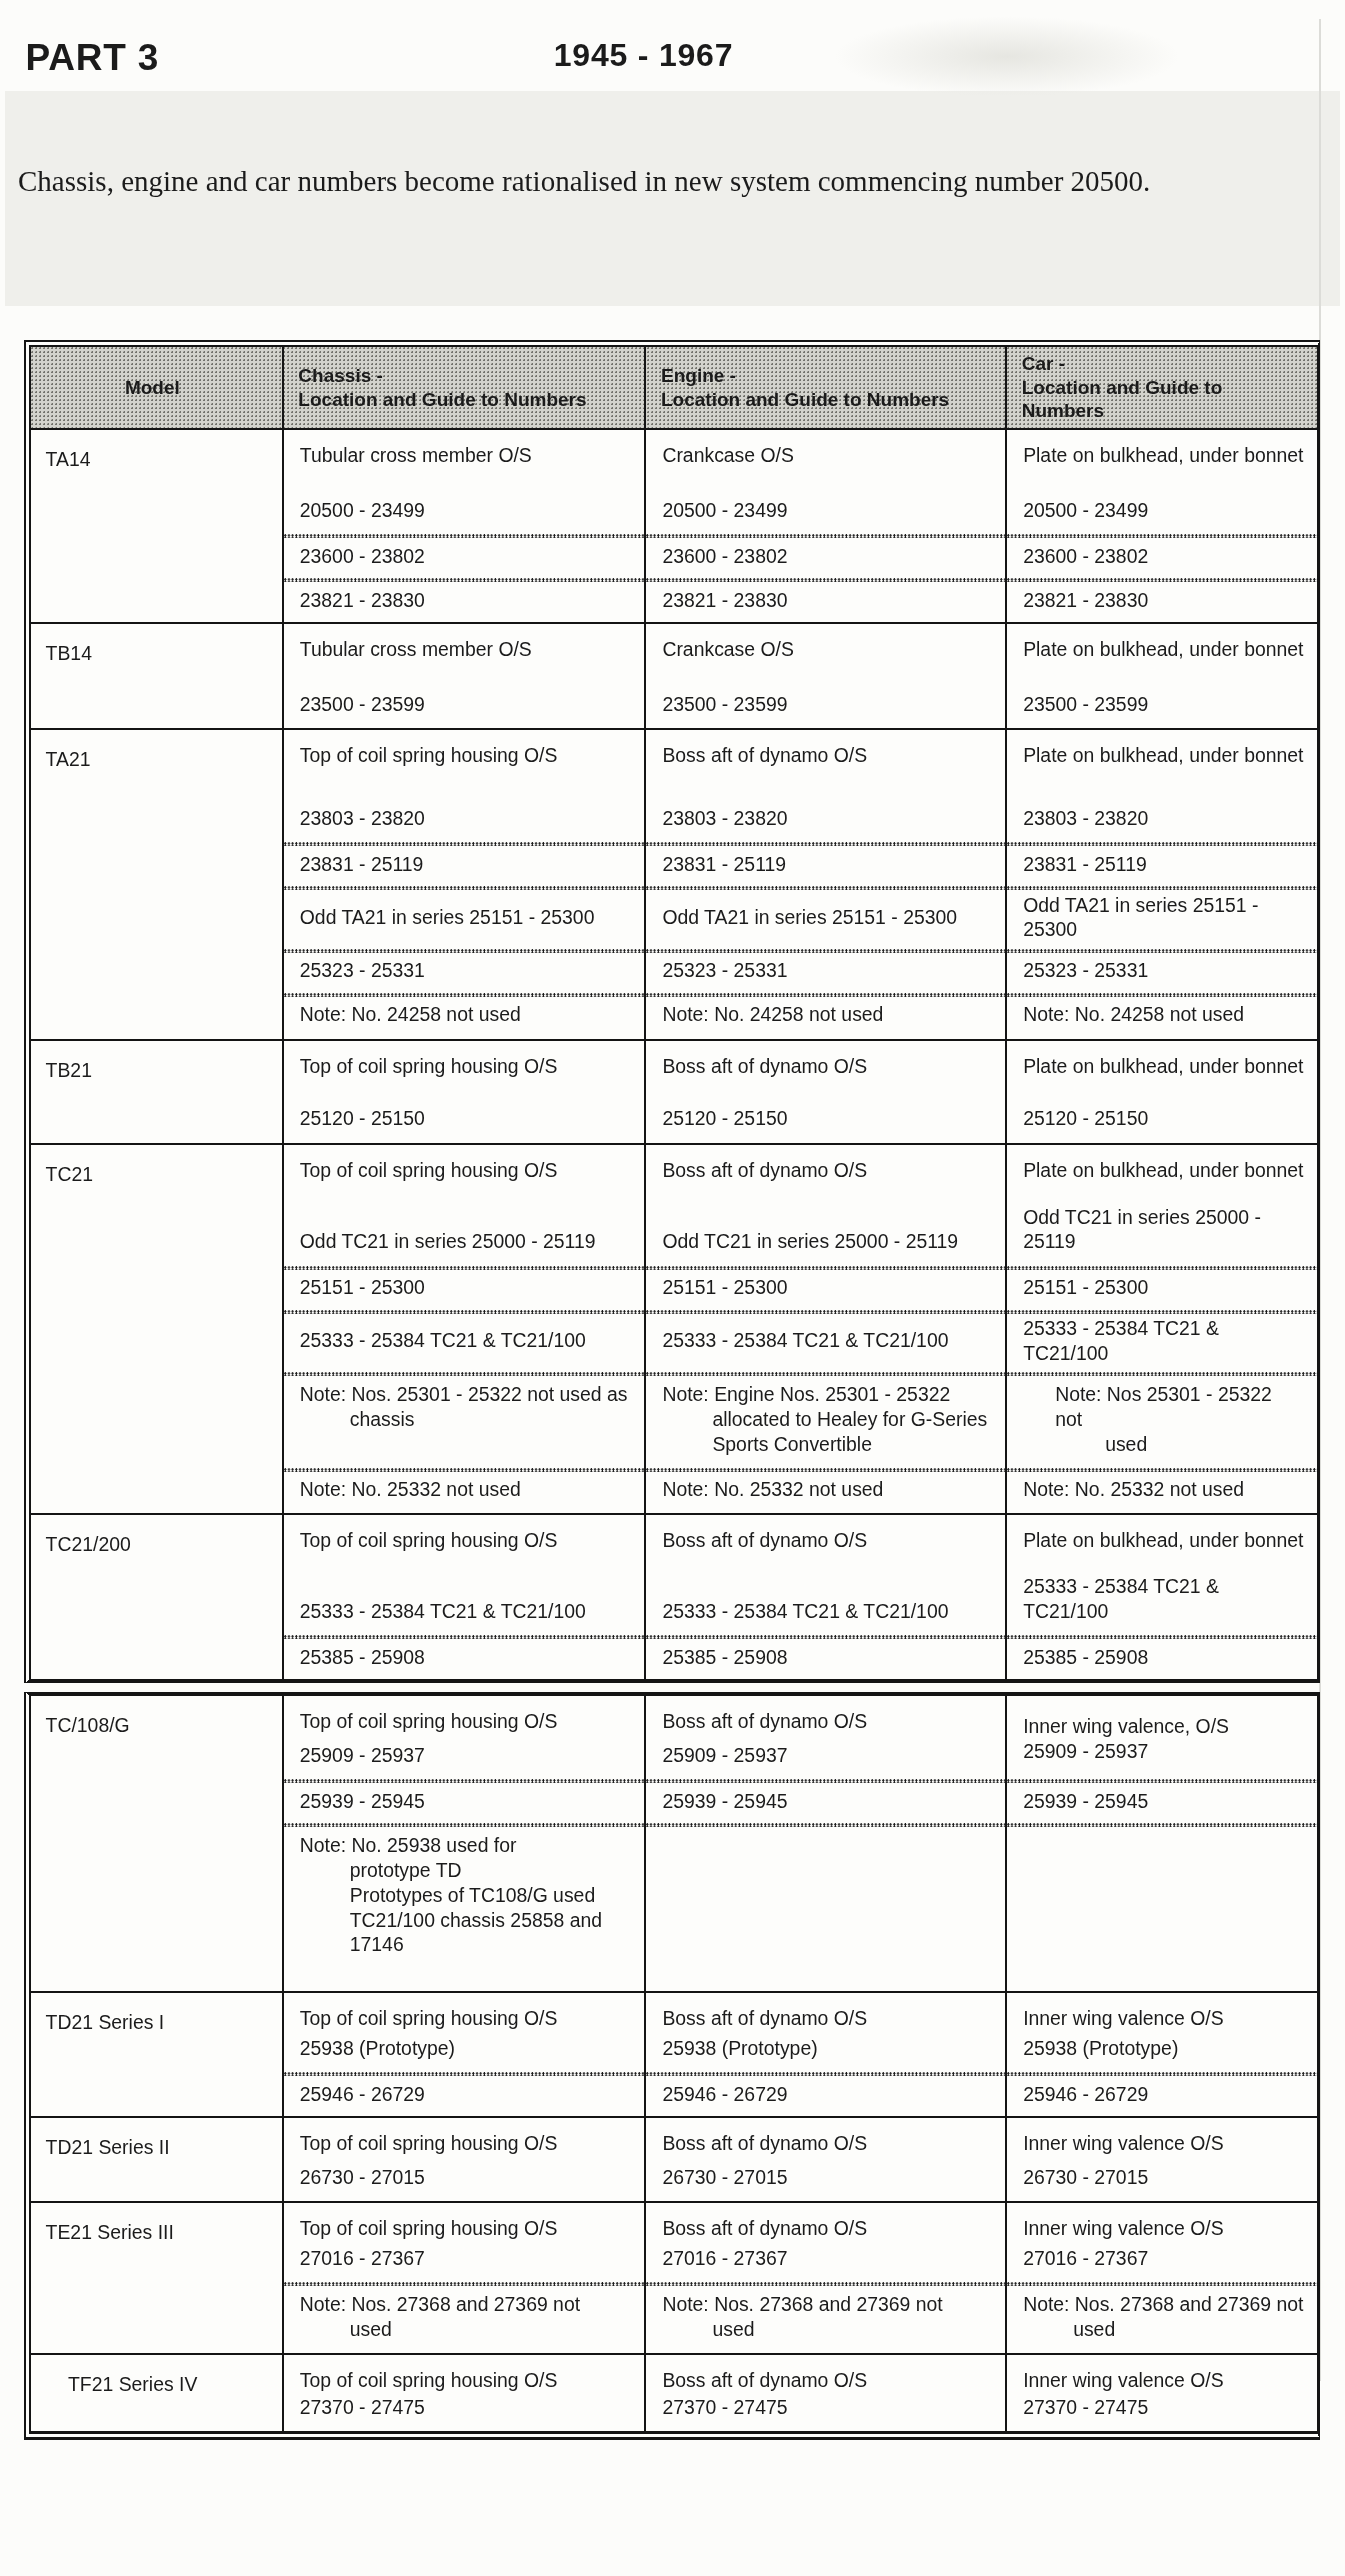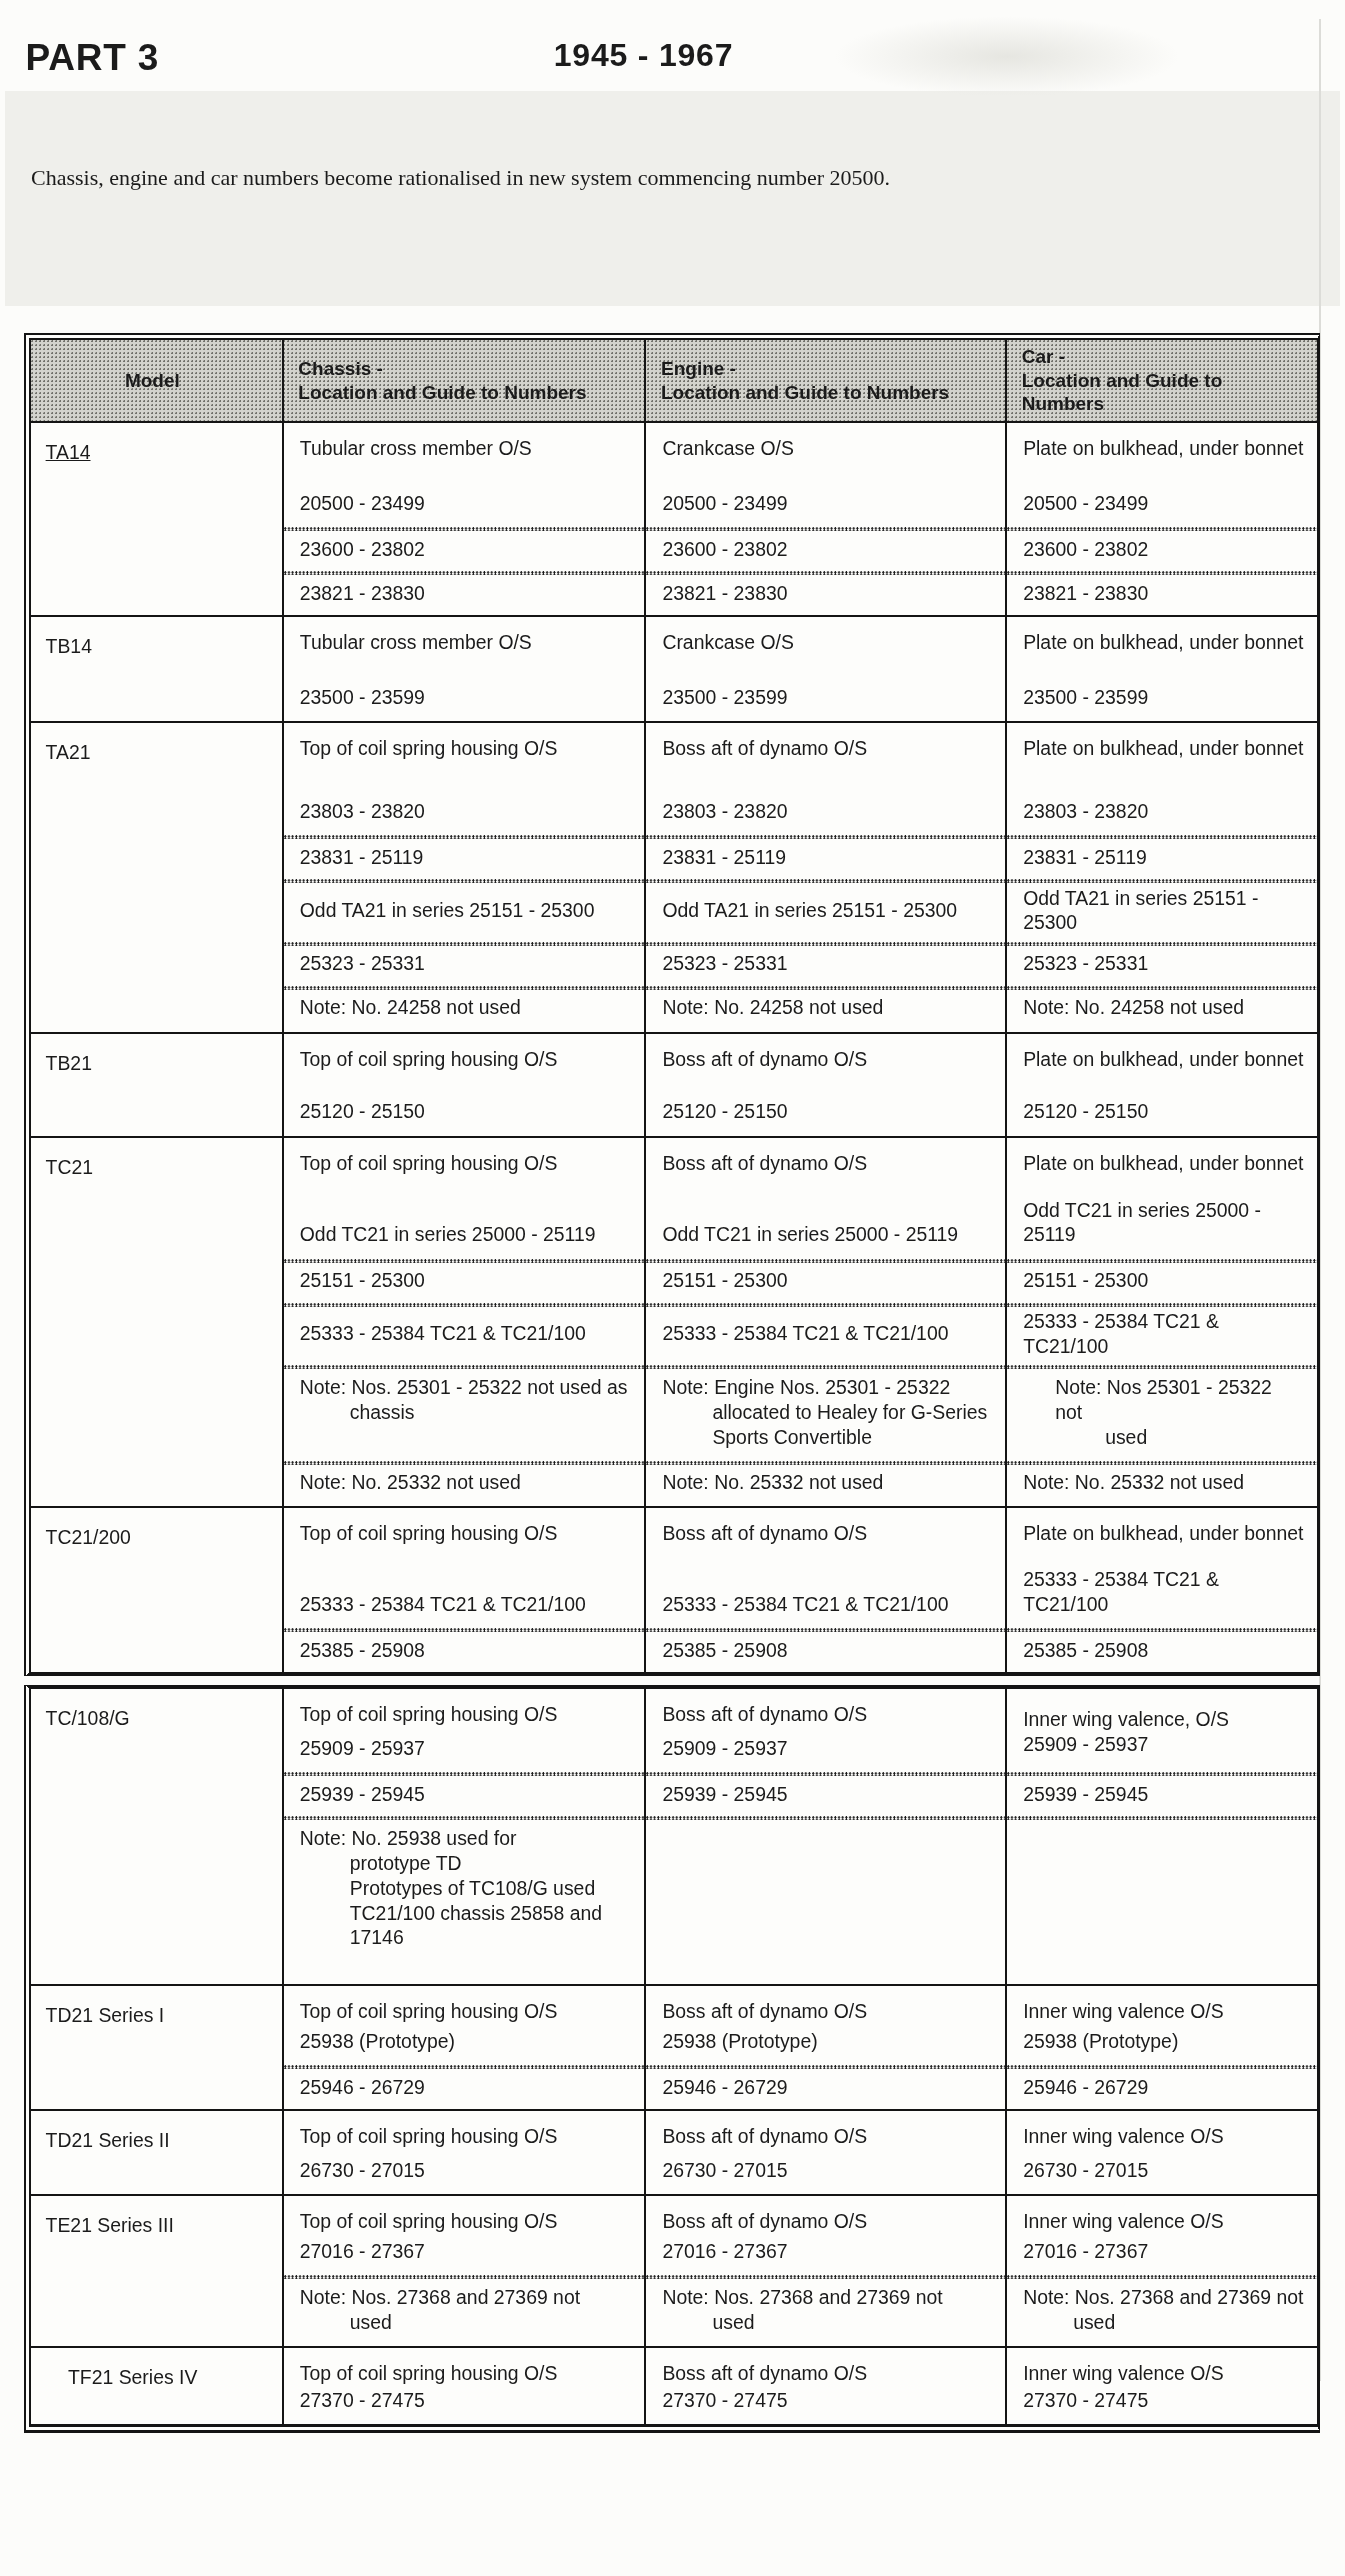--- a/index.html
+++ b/index.html
@@ -12,21 +12,21 @@
   .smudge{position:absolute;top:16px;left:833px;width:348px;height:81px;z-index:0;
     background:radial-gradient(ellipse at center,#e6e6e1 0%,rgba(230,230,225,0) 70%)}
   .edge-line{position:absolute;left:1319px;top:19.4px;height:2362px;width:1.6px;background:#dcdcd8;z-index:0}
   .content{position:relative;z-index:1}
 
   .hdr{position:relative;margin:0 24px;padding-top:37px;height:47px}
   .part{position:absolute;left:1.6px;top:37px;font-size:37px;font-weight:bold;letter-spacing:0.8px}
   .dates{position:absolute;left:0;right:0;top:37px;text-align:center;transform:translateX(-29px);
     font-size:32px;font-weight:bold;letter-spacing:0.8px}
 
-  .intro{margin:81px 24px 0 31px;font-family:"Liberation Serif",serif;font-size:22px}
+  .intro{margin:81px 24px 0 18px;font-family:"Liberation Serif",serif;font-size:29px}
 
   .tbl{margin:0 25px 0 24px;background:#fdfdfb;box-sizing:border-box}
   #tbl0{margin-top:142px;border:3.2px solid #141414;border-top:7.3px double #141414;
         border-left:7.3px double #141414;border-bottom:4.9px solid #141414}
   #tbl1{margin-top:9px;border:3.2px solid #141414;border-left:7.3px double #141414;
         border-top:4px solid #141414;border-bottom:9px double #141414}
 
   .hrow,.model-row{display:grid;grid-template-columns:19.5% 28.2% 28.05% 24.25%}
   .hrow{min-height:61px;background-color:#d3d3cd;
     background-image:radial-gradient(circle at 1.2px 1.2px,#73736d 0.8px,transparent 1.1px);
@@ -88,21 +88,21 @@
       <div class="hcell">
         <div>Engine -</div>
         <div>Location and Guide to Numbers</div>
       </div>
       <div class="hcell">
         <div>Car -</div>
         <div>Location and Guide to Numbers</div>
       </div>
     </div>
   <div class="model-row s0r0">
-        <div class="cell-model" style="grid-row: 1 / span 3; text-decoration: underline;">TA14</div>
+        <div class="cell-model" style="grid-row: 1 / span 3;">TA14</div>
         <div class="subcell block1" style="grid-area: 1 / 2;">
           <div class="loc">Tubular cross member O/S</div>
           <div class="rng">20500 - 23499</div>
         </div>
         <div class="subcell block1" style="grid-area: 1 / 3;">
           <div class="loc">Crankcase O/S</div>
           <div class="rng">20500 - 23499</div>
         </div>
         <div class="subcell block1" style="grid-area: 1 / 4;">
           <div class="loc">Plate on bulkhead, under bonnet</div>

